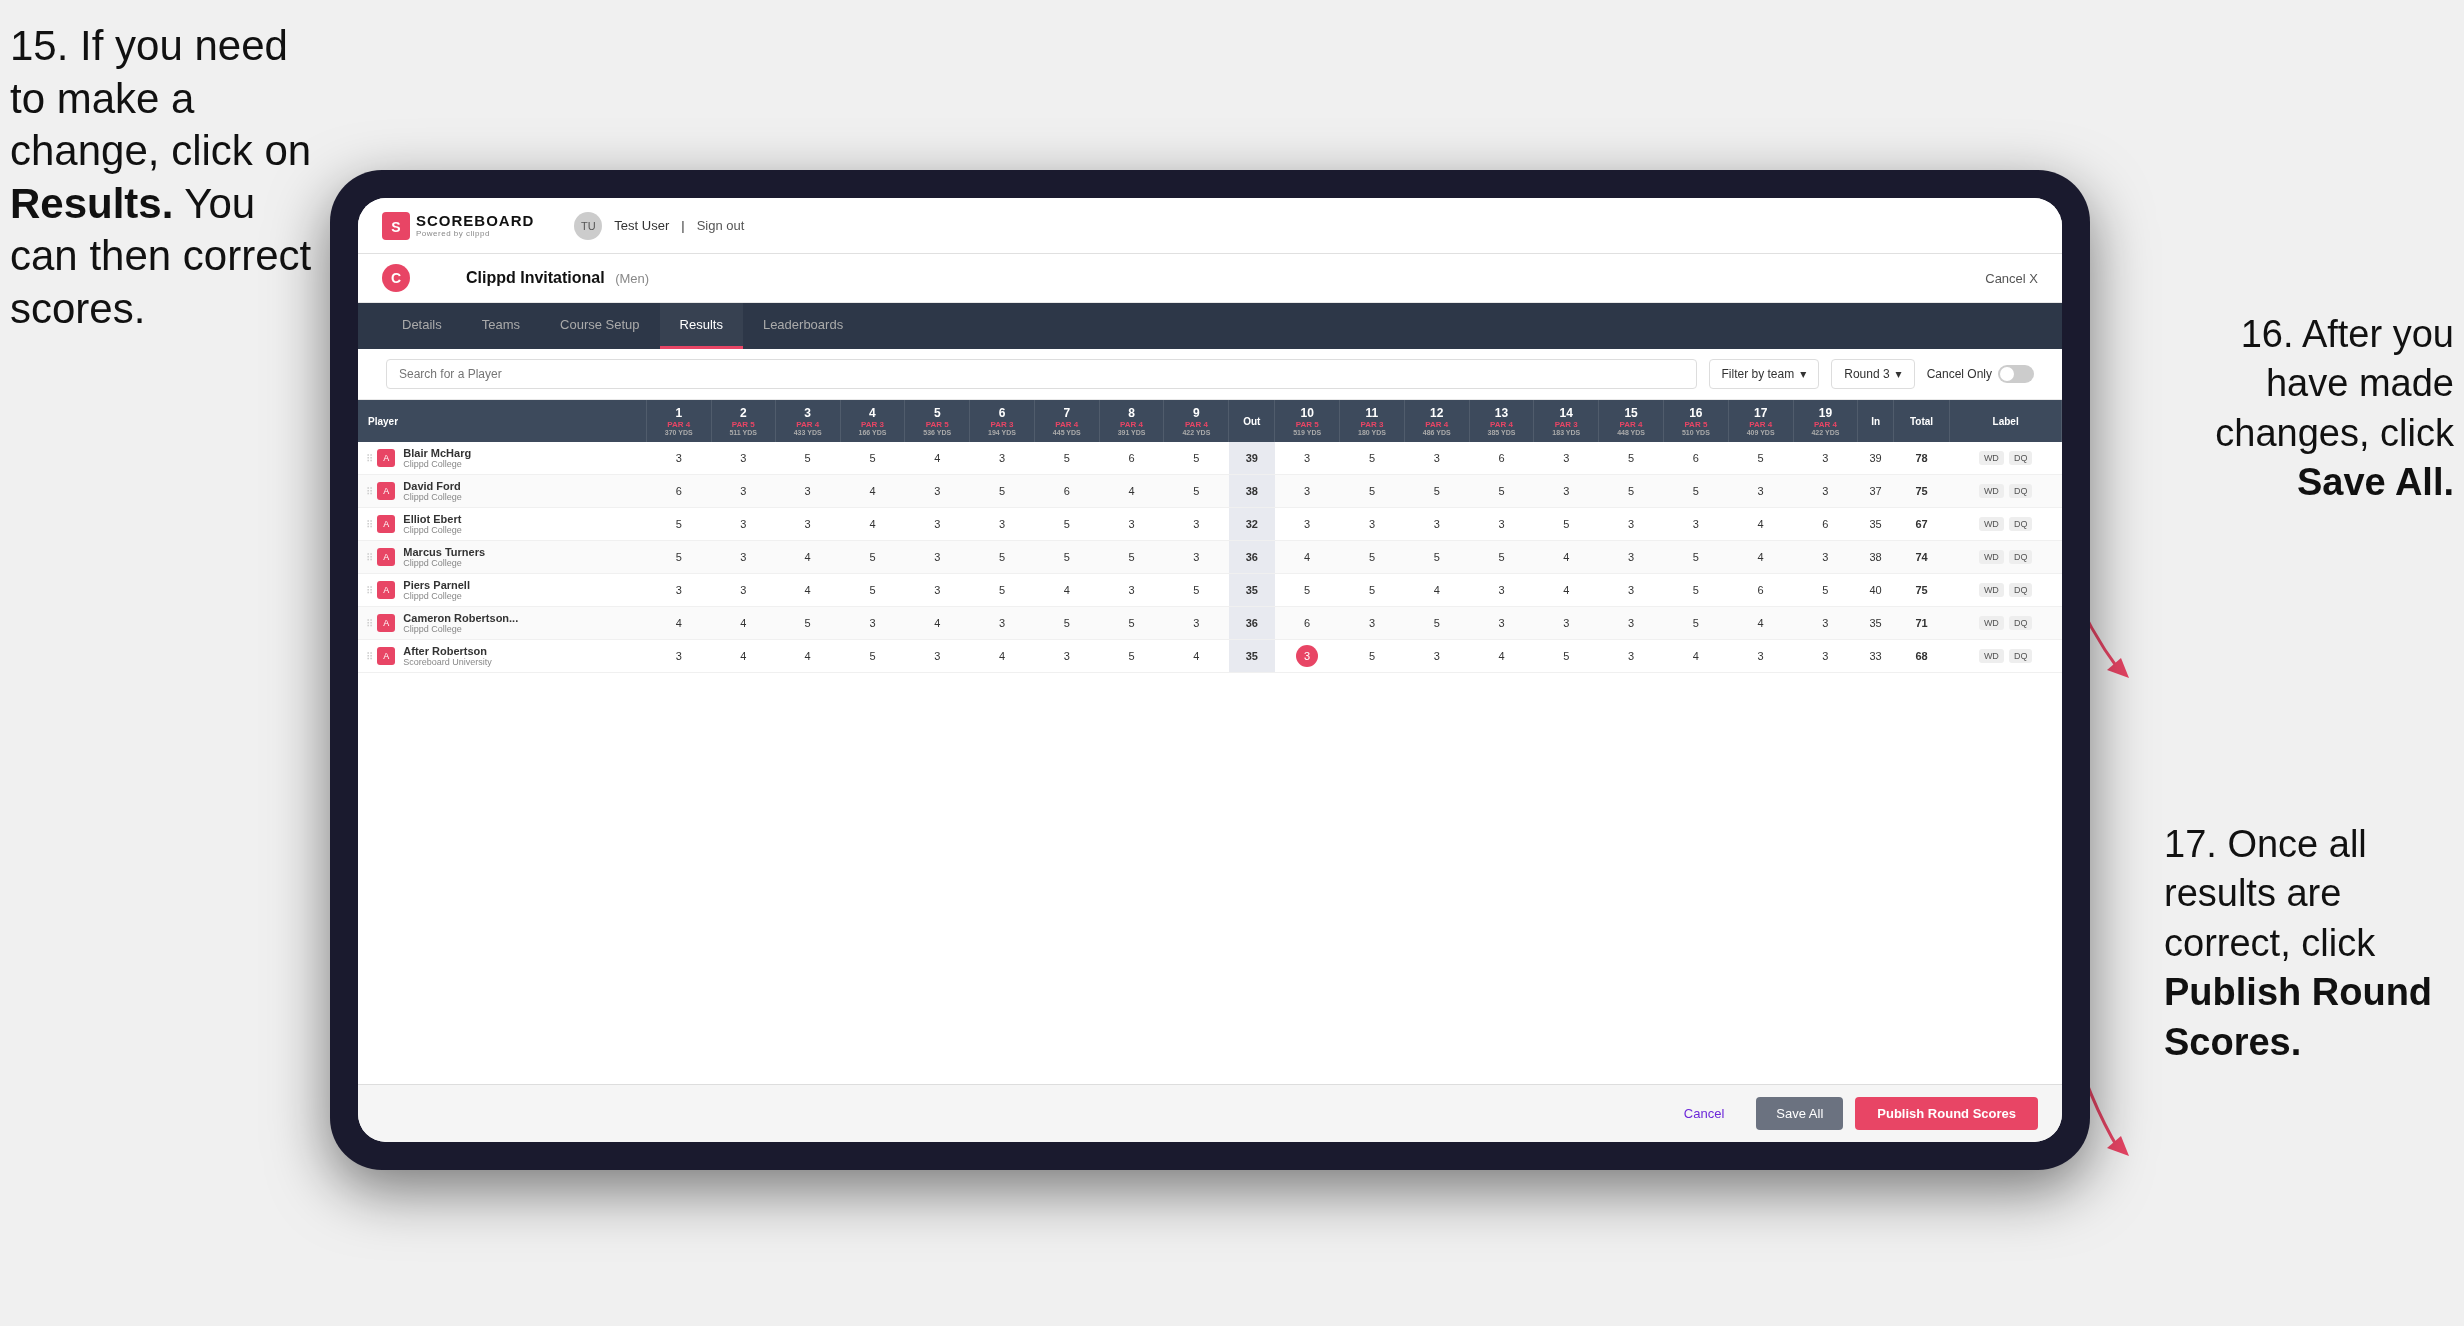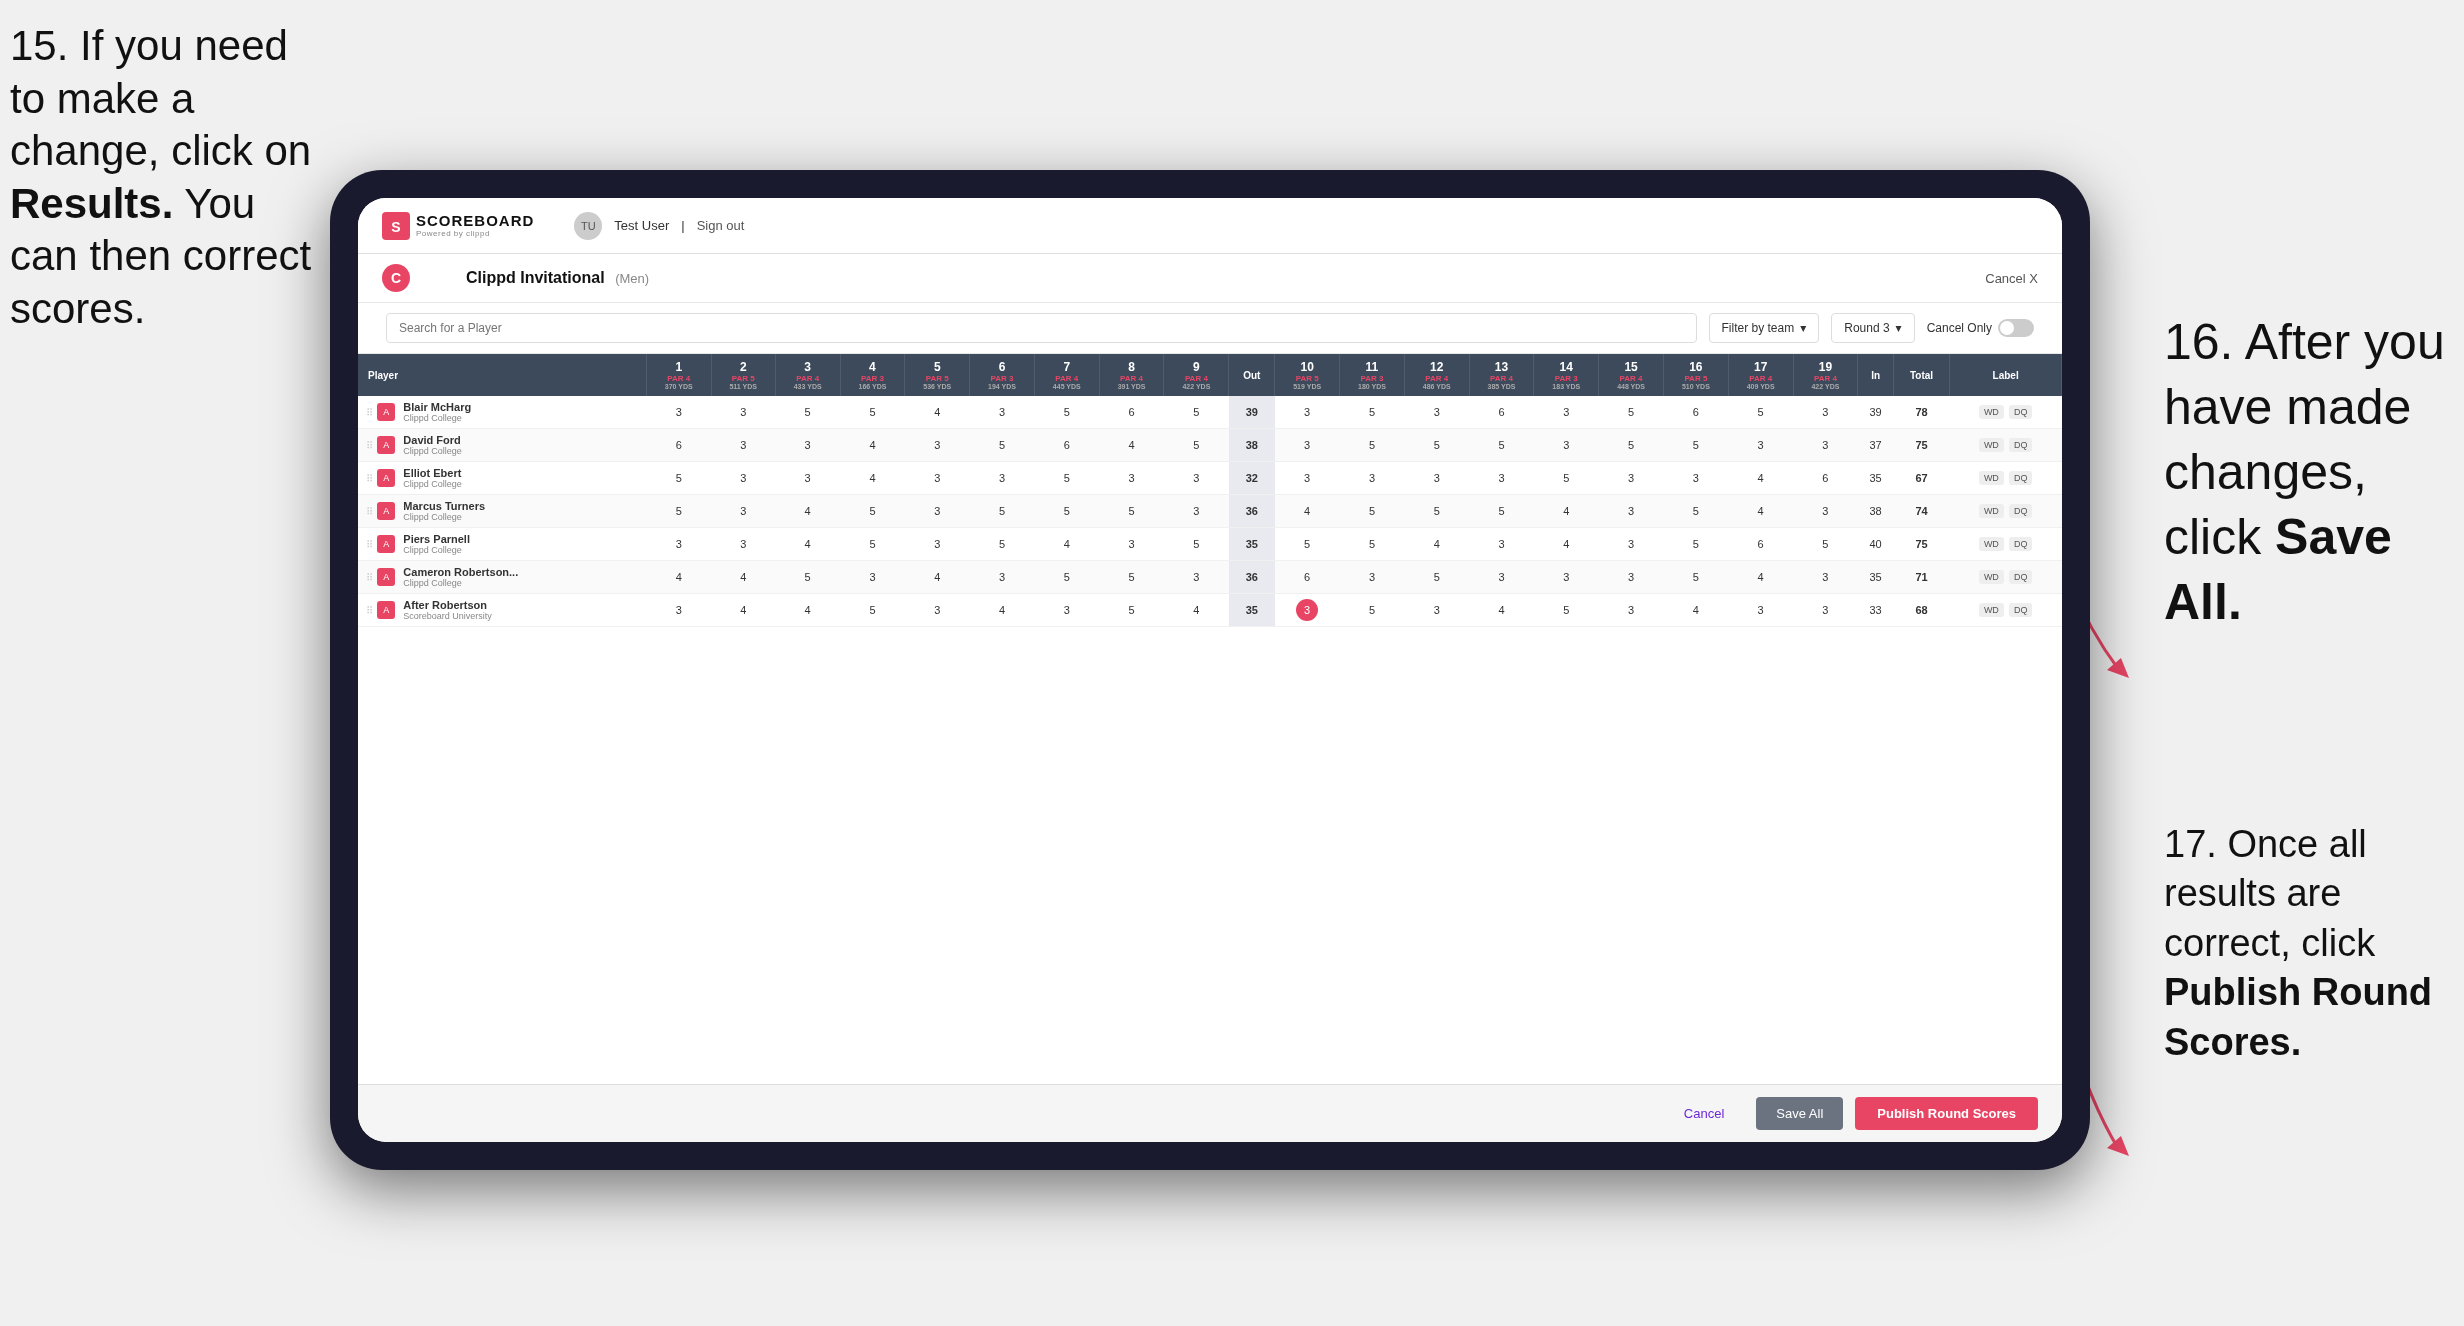--- a/index.html
+++ b/index.html
@@ -23,24 +23,24 @@
       color: #111;
     }
     .instruction-left strong { font-weight: 700; }
 
     
     .instruction-right-top {
       position: absolute;
       top: 310px;
       right: 10px;
       width: 290px;
-      font-size: 50px;
+      font-size: 38px;
       line-height: 1.3;
       color: #111;
-      text-align: left;
+      text-align: right;
     }
     .instruction-right-top strong { font-weight: 700; }
 
     
     .instruction-right-bottom {
       position: absolute;
       top: 820px;
       right: 10px;
       width: 290px;
       font-size: 38px;
@@ -586,20 +586,27 @@
       <div class="tournament-title-area">
         <div class="tournament-icon">C</div>
         <div>
           <span class="tournament-name">Clippd Invitational</span>
           <span class="tournament-sub" style="margin-left:6px;font-size:13px;color:#888;">(Men)</span>
         </div>
       </div>
       <div class="cancel-btn">Cancel X</div>
     </div>
 
+    <div class="tab-bar">
+      <div class="tab-item">Details</div>
+      <div class="tab-item">Teams</div>
+      <div class="tab-item">Course Setup</div>
+      <div class="tab-item active">Results</div>
+      <div class="tab-item">Leaderboards</div>
+    </div>
 
     <div class="controls-bar">
       <input class="search-input" type="text" placeholder="Search for a Player" style="">
       <div class="filter-select">
         <span>Filter by team</span>
         <span>▾</span>
       </div>
       <div class="round-select">
         <span>Round 3</span>
         <span>▾</span>

